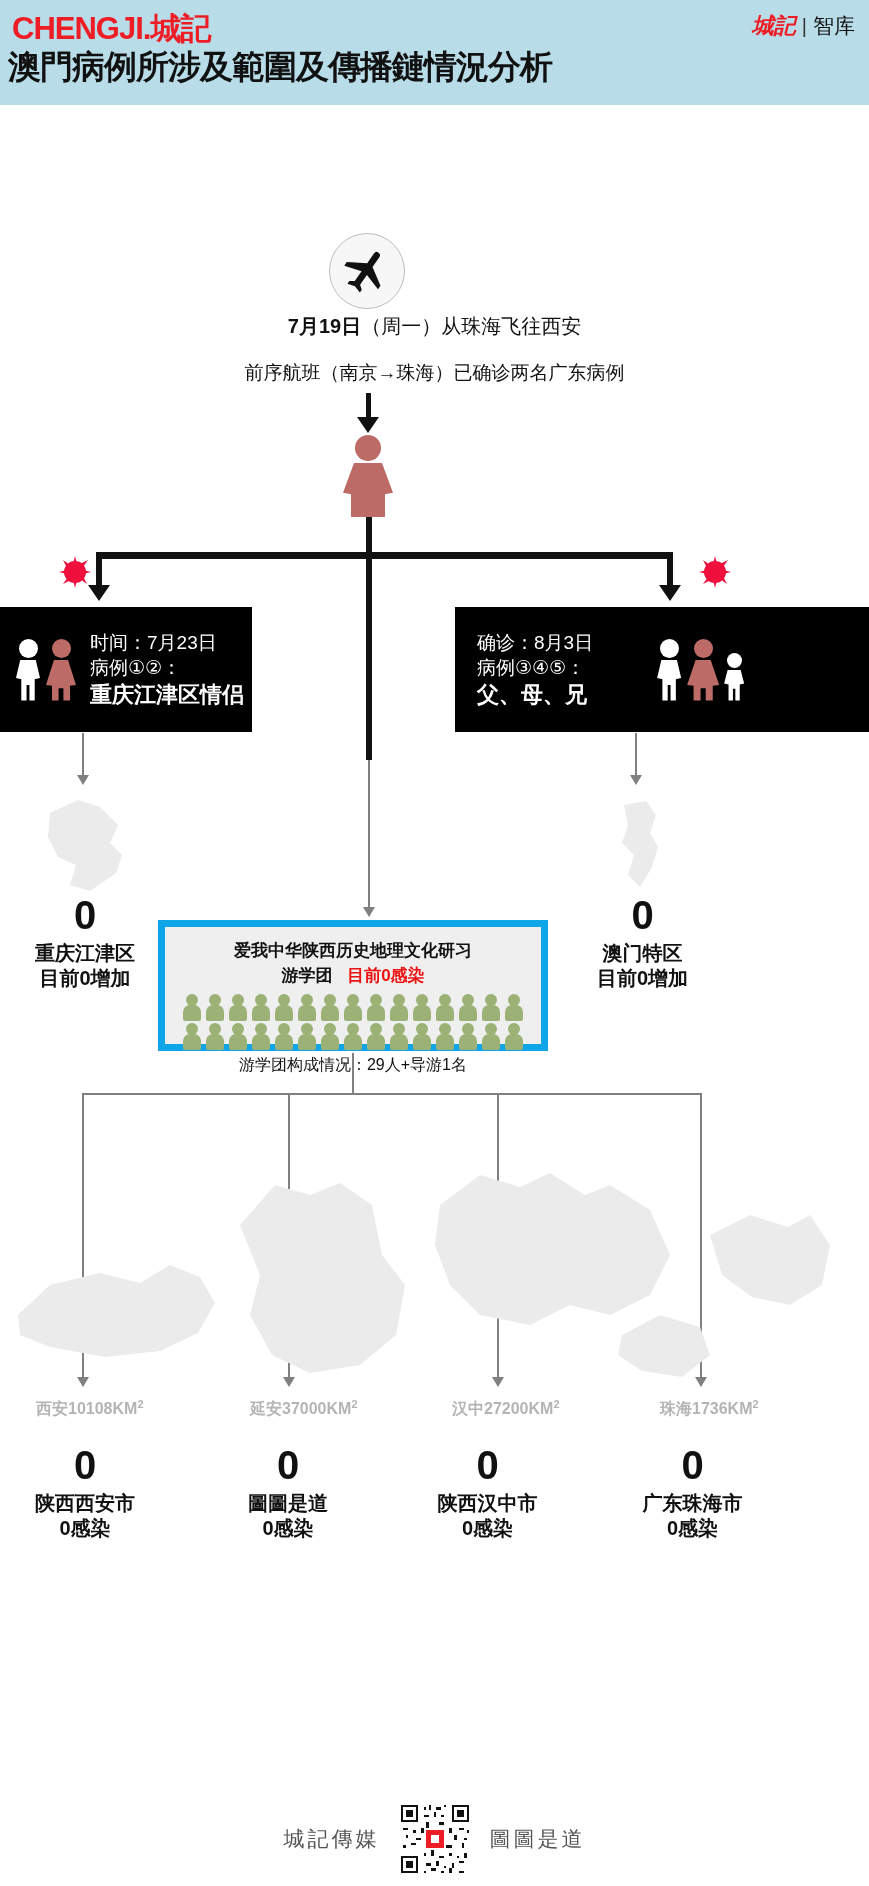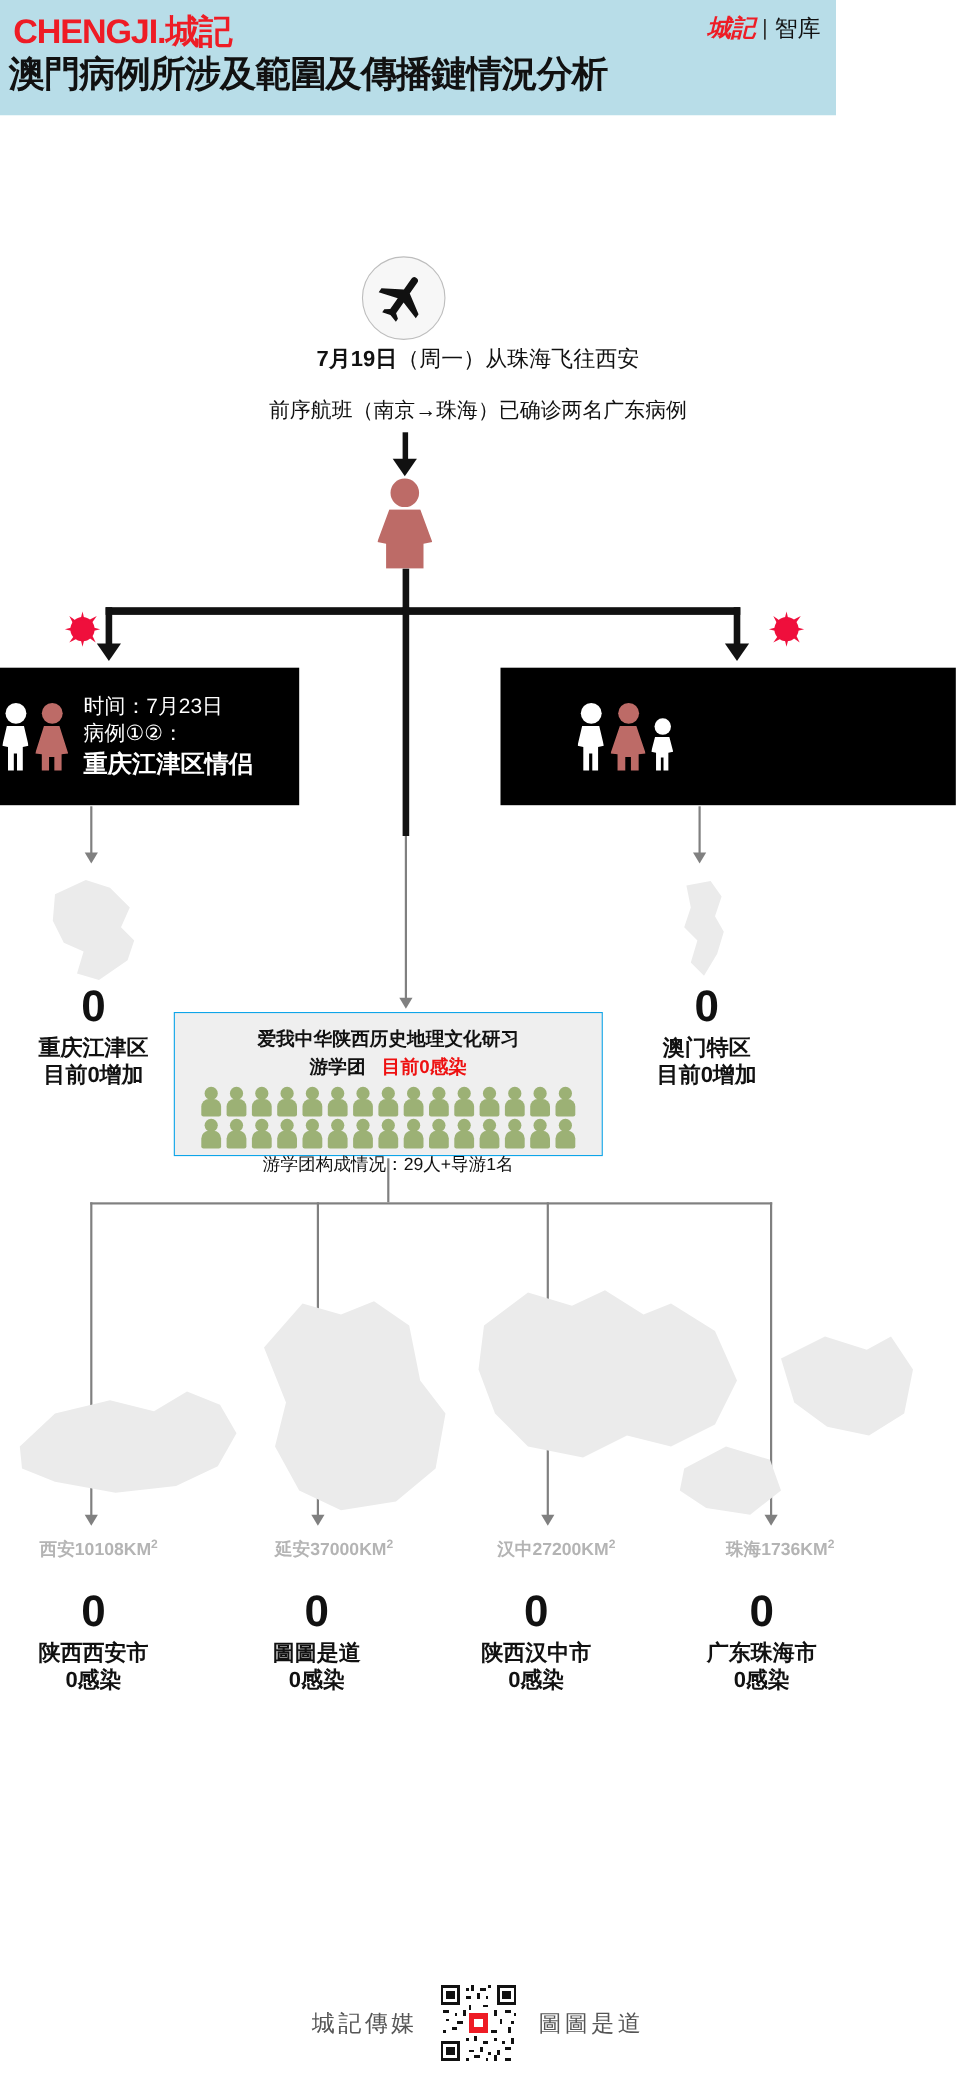--- a/index.html
+++ b/index.html
@@ -6,21 +6,21 @@
   body {
     width: 869px;
     height: 1886px;
     background: #ffffff;
     font-family: "Liberation Sans", "DejaVu Sans", sans-serif;
     position: relative;
     overflow: hidden;
   }
   
   .header {
-    width: 760px;
+    width: 869px;
     height: 105px;
     background: #b8dde8;
     position: relative;
   }
   .logo {
     position: absolute;
     left: 12px;
     top: 8px;
     font-size: 31px;
     font-weight: bold;
@@ -99,21 +99,21 @@
     position: absolute; background: #000; color: #fff;
     display: flex; align-items: center;
   }
   .bb-text { font-size: 19px; line-height: 1.32; }
   .bb-text .big { font-size: 22px; font-weight: bold; }
   .bb-figs { display:flex; align-items: flex-end; gap: 4px; }
 
   
   .gray-card {
     position: absolute; left: 158px; top: 815px; width: 390px; height: 131px;
-    background: #efefef; border: 1px solid #0ea5e9;
+    background: #efefef; border: 7px solid #0ea5e9;
   }
   .gc-title {
     text-align: center; font-size: 17px; font-weight: bold; color: #111;
     padding-top: 12px; line-height: 1.45;
   }
   .gc-red { color: #ee1111; }
   .gc-people { display:flex; flex-wrap: wrap; justify-content: center; gap:2px 3px; padding: 6px 16px 0; }
   .mini-person { width: 20px; height: 27px; position: relative; }
   .mini-head { position:absolute; left:4px; top:0; width:12px; height:12px; border-radius:50%; background:#9cb175; }
   .mini-body { position:absolute; left:1px; top:11px; width:18px; height:16px; border-radius:7px 7px 2px 2px; background:#9cb175; }
@@ -212,39 +212,44 @@
         <path d="M33 9 l-5 7 -3 -3 z"></path>
         <path d="M36 21 l-8 2 0 -4 z"></path>
       <path d="M32 33 l-7 -5 3 -3 z"></path>
         <path d="M20 37 l-2 -8 4 0 z"></path>
         <path d="M8 33 l5 -7 3 3 z"></path>
       <path d="M4 21 l8 -2 0 4 z"></path>
         <path d="M8 9 l7 5 -3 3 z"></path>
     </g>
   </svg>
 
-  <div class="blackbox" style="left:0px; top:502px; width:272px; height:125px; gap:14px;">
+  <div class="blackbox" style="left:0px; top:502px; width:252px; height:125px; padding-left:14px; gap:14px;">
     <div class="bb-figs">
       <div style="width:28px;height:62px;position:relative;">
         <div style="position:absolute;left:5px;top:0;width:19px;height:19px;border-radius:50%;background:#fff;"></div>
         <div style="position:absolute;left:2px;top:21px;width:24px;height:41px;background:#fff;clip-path:polygon(18% 0,82% 0,100% 45%,78% 48%,78% 100%,56% 100%,56% 62%,44% 62%,44% 100%,22% 100%,22% 48%,0 45%);"></div>
       </div>
       <div style="width:30px;height:62px;position:relative;">
         <div style="position:absolute;left:6px;top:0;width:19px;height:19px;border-radius:50%;background:#bd6b67;"></div>
         <div style="position:absolute;left:0px;top:21px;width:30px;height:41px;background:#bd6b67;clip-path:polygon(27% 0,73% 0,100% 62%,80% 64%,80% 100%,58% 100%,58% 70%,42% 70%,42% 100%,20% 100%,20% 64%,0 62%);"></div>
       </div>
     </div>
     <div class="bb-text">
       <div>时间：7月23日</div>
       <div>病例①②：</div>
       <div class="big">重庆江津区情侣</div>
     </div>
   </div>
 
   <div class="blackbox" style="left:455px; top:502px; width:414px; height:125px; padding-left:22px; gap:16px;">
+    <div class="bb-text">
+      <div>确诊：8月3日</div>
+      <div>病例③④⑤：</div>
+      <div class="big">父、母、兄</div>
+    </div>
     <div class="bb-figs" style="margin-left:46px;">
       <div style="width:28px;height:62px;position:relative;">
         <div style="position:absolute;left:5px;top:0;width:19px;height:19px;border-radius:50%;background:#fff;"></div>
         <div style="position:absolute;left:2px;top:21px;width:24px;height:41px;background:#fff;clip-path:polygon(18% 0,82% 0,100% 45%,78% 48%,78% 100%,56% 100%,56% 62%,44% 62%,44% 100%,22% 100%,22% 48%,0 45%);"></div>
       </div>
       <div style="width:32px;height:62px;position:relative;">
         <div style="position:absolute;left:7px;top:0;width:19px;height:19px;border-radius:50%;background:#bd6b67;"></div>
         <div style="position:absolute;left:0px;top:21px;width:32px;height:41px;background:#bd6b67;clip-path:polygon(27% 0,73% 0,100% 62%,80% 64%,80% 100%,58% 100%,58% 70%,42% 70%,42% 100%,20% 100%,20% 64%,0 62%);"></div>
       </div>
       <div style="width:23px;height:48px;position:relative;align-self:flex-end;">

